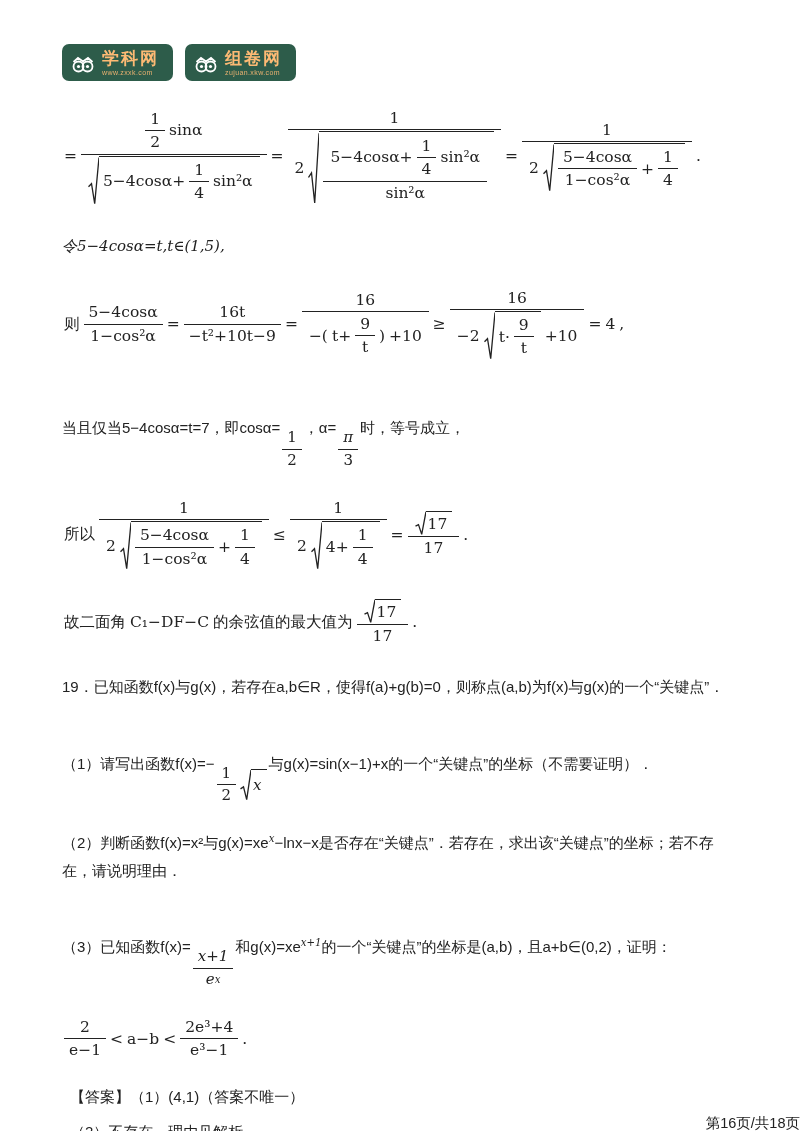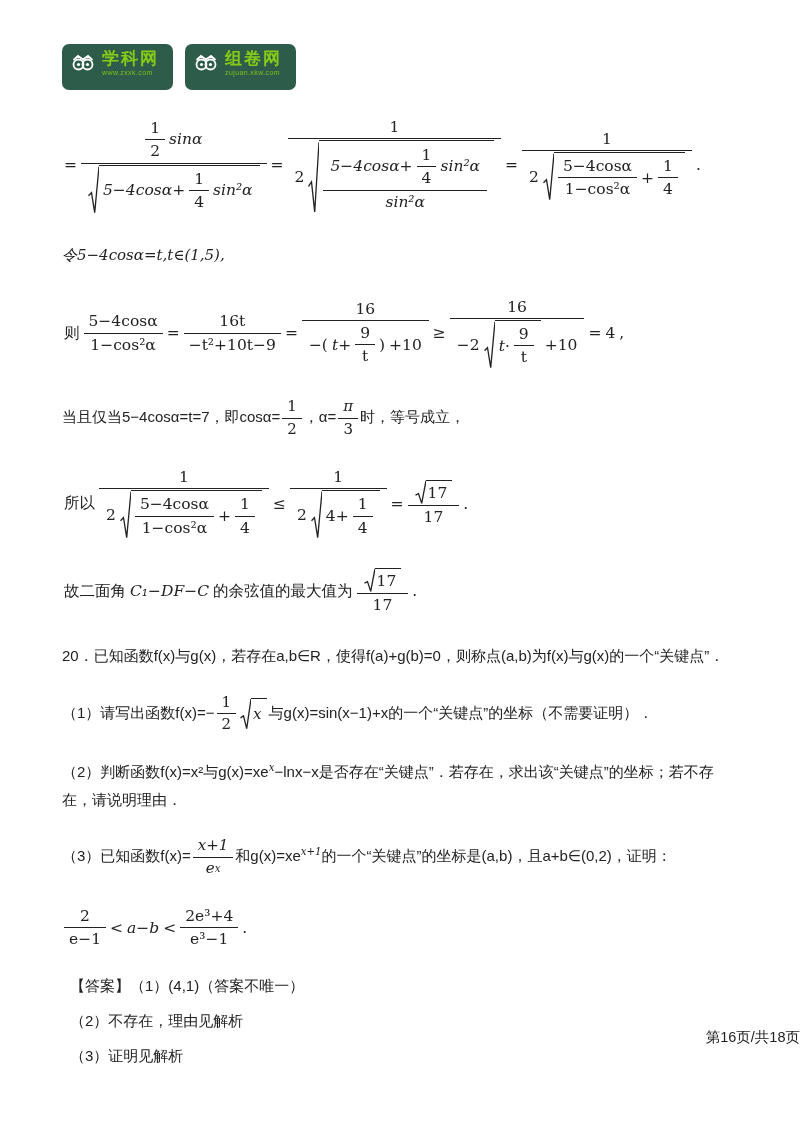--- a/index.html
+++ b/index.html
@@ -1,43 +1,43 @@
 <!DOCTYPE html>
 <html><head>
 <meta charset="utf-8">
 <style>
   html,body{margin:0;padding:0;background:#ffffff;}
   .page{width:800px;min-height:1131px;margin:0 auto;background:#fff;position:relative;
         padding:44px 62px 24px;box-sizing:border-box;color:#222;
         font-family:"Liberation Sans","DejaVu Sans",sans-serif;font-size:15px;}
   
   .logos{display:flex;gap:12px;align-items:flex-start;margin-bottom:14px;}
-  .logo{background:#2d5c4a;color:#84cc16;border-radius:7px;display:flex;align-items:center;
-        gap:7px;padding:5px 14px 13px 9px;}
+  .logo{background:#2d5c4a;color:#fdba74;border-radius:7px;display:flex;align-items:flex-end;
+        gap:7px;padding:5px 14px 4px 9px;}
   .owl{width:24px;height:24px;flex:none;}
   .ltx{display:flex;flex-direction:column;line-height:1.15;}
   .nm{font-size:17px;font-weight:bold;letter-spacing:2px;}
   .url{font-size:7px;opacity:.9;letter-spacing:.4px;}
   
   .mline{display:flex;align-items:center;font-family:"DejaVu Serif","Liberation Serif",serif;
          font-size:15.5px;margin:26px 0;flex-wrap:nowrap;}
   .mline .cn{font-family:"Liberation Sans",sans-serif;font-style:normal;padding:0 2px;}
-  .mt{font-style:italic;padding:0 2px;white-space:nowrap;}
+  .mt{padding:0 2px;white-space:nowrap;}
   .up{font-style:normal;}
   .fr{display:inline-flex;flex-direction:column;align-self:center;vertical-align:middle;
       text-align:center;margin:0 2px;}
   .fr>.nu,.fr>.dn{display:flex;align-items:center;justify-content:center;padding:1px 5px;line-height:1.3;}
   .fr>.dn{border-top:1.3px solid #222;}
   .sq{display:inline-flex;align-items:stretch;vertical-align:middle;margin:0 2px;}
   .rsn{width:11px;flex:none;}
   .rsn path{fill:none;stroke:#222;stroke-width:1.3;vector-effect:non-scaling-stroke;}
   .rd{border-top:1.3px solid #222;display:inline-flex;align-items:center;padding:2px 5px 1px 2px;}
   
   p.tx{margin:22px 0;line-height:1.85;}
-  .imath{font-family:"DejaVu Serif","Liberation Serif",serif;font-style:italic;}
+  .imath{font-family:"DejaVu Serif","Liberation Serif",serif;font-style:italic;margin-top:40px;}
   sup.sp{font-size:.68em;font-family:"DejaVu Serif",serif;font-style:italic;line-height:0;}
   .ans p{margin:16px 8px;}
   .footer{position:absolute;left:12px;right:0;bottom:84px;text-align:right;font-size:14.5px;}
 </style>
 </head>
 <body>
 
 <div class="page">
 
   <div class="logos">
@@ -282,21 +282,21 @@
             </svg>
           <span class="rd up">17</span>
         </span>
       </span>
       <span class="dn up">17</span>
     </span>
     <span class="mt up">.</span>
   </div>
 
   <p class="tx">
-    <span>20．已知函数f(x)与g(x)，若存在a,b∈R，使得f(a)+g(b)=0，则称点(a,b)为f(x)与g(x)的一个“关键点”．</span>
+    <span>19．已知函数f(x)与g(x)，若存在a,b∈R，使得f(a)+g(b)=0，则称点(a,b)为f(x)与g(x)的一个“关键点”．</span>
   </p>
 
   <p class="tx">
     <span>（1）请写出函数f(x)=−</span><span class="fr imath">
         <span class="nu up">1</span>
         <span class="dn up">2</span>
       </span><span class="sq imath">
         <svg class="rsn" viewBox="0 0 11 24" preserveAspectRatio="none">
           <path d="M0.5 15 L3.5 13.5 L6.7 23.2 L11 0.7"></path>
         </svg>

